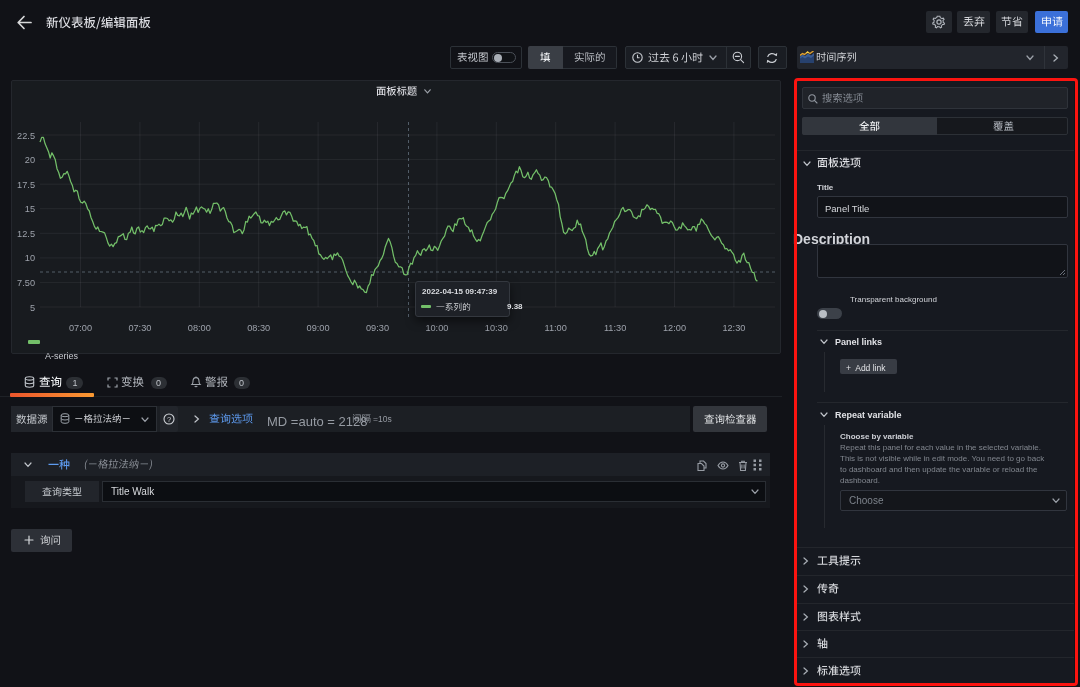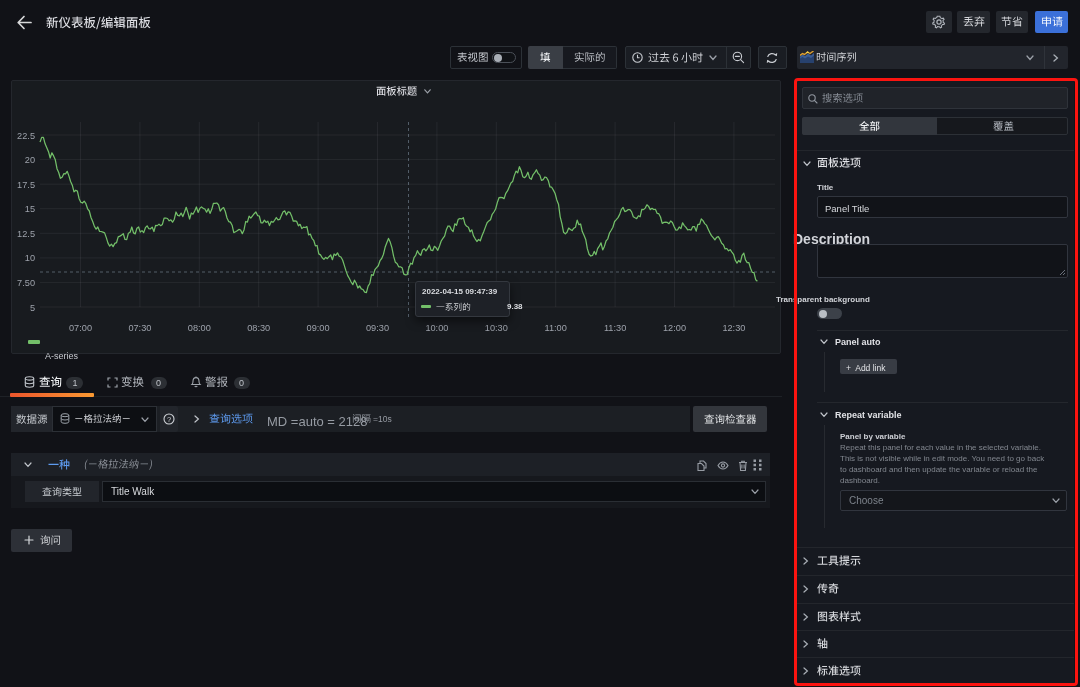--- a/index.html
+++ b/index.html
@@ -304,38 +304,38 @@
     <path transform="translate(0,11.6)" d="M3.9 -4.4H6.9V-3.6H3.9ZM3.9 -2.5H6.9V-1.7H3.9ZM1.7 -0.6H9.3V0.4H1.7ZM1.1 -6.4H9.9V0.9H8.9V-5.4H2.1V0.9H1.1ZM3.5 -5.8H4.4V-0.2H3.5ZM6.5 -5.8H7.4V-0.2H6.5ZM4.8 -8.1 6.0 -7.9Q5.9 -7.3 5.7 -6.7Q5.5 -6.1 5.3 -5.7L4.4 -6.0Q4.5 -6.3 4.6 -6.6Q4.7 -7.0 4.7 -7.4Q4.8 -7.8 4.8 -8.1ZM0.6 -8.6H10.4V-7.6H0.6Z M11.6 -7.2H15.3V-6.2H11.6ZM13.0 -9.3H14.0V0.9H13.0ZM13.0 -6.5 13.5 -6.3Q13.4 -5.6 13.2 -4.9Q13.0 -4.2 12.8 -3.5Q12.6 -2.8 12.3 -2.2Q12.1 -1.6 11.8 -1.2Q11.7 -1.4 11.7 -1.5Q11.6 -1.7 11.5 -1.9Q11.4 -2.1 11.3 -2.2Q11.6 -2.6 11.8 -3.1Q12.1 -3.6 12.3 -4.2Q12.6 -4.7 12.7 -5.4Q12.9 -6.0 13.0 -6.5ZM14.0 -6.0Q14.1 -5.9 14.2 -5.6Q14.4 -5.3 14.6 -5.0Q14.9 -4.7 15.0 -4.4Q15.2 -4.1 15.3 -4.0L14.7 -3.2Q14.6 -3.4 14.4 -3.7Q14.3 -4.1 14.1 -4.4Q14.0 -4.8 13.8 -5.1Q13.6 -5.4 13.5 -5.6ZM15.7 -8.3H16.7V-5.7Q16.7 -4.9 16.6 -4.1Q16.6 -3.2 16.4 -2.3Q16.3 -1.4 16.0 -0.6Q15.7 0.3 15.2 1.0Q15.1 0.9 14.9 0.8Q14.8 0.6 14.6 0.5Q14.5 0.4 14.3 0.4Q14.8 -0.3 15.1 -1.1Q15.3 -1.8 15.5 -2.6Q15.6 -3.5 15.6 -4.2Q15.7 -5.0 15.7 -5.7ZM16.1 -6.1H20.5V-5.2H16.1ZM20.1 -6.1H20.3L20.5 -6.2L21.1 -6.0Q20.8 -4.1 20.2 -2.8Q19.6 -1.5 18.6 -0.5Q17.7 0.4 16.5 0.9Q16.5 0.8 16.4 0.6Q16.2 0.5 16.1 0.3Q16.0 0.2 15.9 0.1Q17.0 -0.4 17.8 -1.2Q18.7 -2.0 19.3 -3.2Q19.9 -4.4 20.1 -5.9ZM17.7 -5.5Q18.0 -4.2 18.5 -3.1Q19.0 -2.0 19.8 -1.2Q20.6 -0.4 21.7 0.1Q21.6 0.2 21.4 0.3Q21.3 0.5 21.2 0.6Q21.1 0.8 21.0 1.0Q19.9 0.4 19.0 -0.5Q18.2 -1.4 17.7 -2.6Q17.2 -3.9 16.8 -5.3ZM20.6 -9.1 21.3 -8.3Q20.8 -8.1 20.2 -8.0Q19.5 -7.8 18.8 -7.7Q18.1 -7.6 17.4 -7.5Q16.6 -7.5 16.0 -7.4Q15.9 -7.6 15.9 -7.9Q15.8 -8.2 15.7 -8.3Q16.3 -8.4 17.0 -8.4Q17.7 -8.5 18.4 -8.6Q19.1 -8.7 19.6 -8.8Q20.2 -9.0 20.6 -9.1Z M25.5 -5.5H32.5V-4.6H25.5ZM26.8 -7.8H32.0V-6.9H26.8ZM28.6 -9.2H29.6V-5.1H28.6ZM26.8 -9.0 27.8 -8.7Q27.5 -7.9 27.2 -7.1Q26.8 -6.4 26.3 -5.8Q26.2 -5.9 26.1 -6.0Q25.9 -6.1 25.8 -6.2Q25.6 -6.3 25.5 -6.4Q25.9 -6.9 26.3 -7.5Q26.6 -8.2 26.8 -9.0ZM29.4 -5.0H30.4V-2.3Q30.4 -2.1 30.5 -2.0Q30.5 -2.0 30.7 -2.0Q30.7 -2.0 30.8 -2.0Q30.9 -2.0 31.0 -2.0Q31.2 -2.0 31.3 -2.0Q31.4 -2.0 31.4 -2.0Q31.5 -2.0 31.6 -2.0Q31.6 -2.1 31.7 -2.4Q31.7 -2.6 31.7 -3.2Q31.8 -3.1 32.0 -3.0Q32.1 -2.9 32.3 -2.9Q32.5 -2.8 32.6 -2.8Q32.6 -2.1 32.5 -1.7Q32.3 -1.3 32.1 -1.1Q31.9 -1.0 31.5 -1.0Q31.4 -1.0 31.3 -1.0Q31.2 -1.0 31.0 -1.0Q30.9 -1.0 30.7 -1.0Q30.6 -1.0 30.5 -1.0Q30.1 -1.0 29.8 -1.1Q29.6 -1.2 29.5 -1.5Q29.4 -1.8 29.4 -2.3ZM27.5 -5.0H28.5Q28.4 -4.3 28.3 -3.7Q28.2 -3.0 27.9 -2.5Q27.6 -2.0 27.1 -1.6Q26.6 -1.2 25.9 -0.9Q25.8 -1.0 25.7 -1.2Q25.6 -1.3 25.5 -1.5Q25.4 -1.6 25.2 -1.7Q25.9 -2.0 26.3 -2.3Q26.7 -2.6 27.0 -3.0Q27.2 -3.4 27.3 -3.9Q27.4 -4.4 27.5 -5.0ZM22.6 -8.4 23.4 -8.9Q23.7 -8.7 24.0 -8.4Q24.4 -8.1 24.7 -7.7Q24.9 -7.4 25.1 -7.2L24.3 -6.5Q24.1 -6.8 23.8 -7.1Q23.6 -7.4 23.2 -7.8Q22.9 -8.1 22.6 -8.4ZM24.9 -5.1V-0.8H23.9V-4.1H22.6V-5.1ZM24.8 -1.2Q25.0 -1.2 25.3 -1.1Q25.5 -0.9 25.9 -0.6Q26.4 -0.3 27.1 -0.2Q27.8 -0.2 28.7 -0.2Q29.3 -0.2 30.0 -0.2Q30.7 -0.2 31.4 -0.3Q32.1 -0.3 32.7 -0.4Q32.6 -0.2 32.5 -0.0Q32.5 0.2 32.4 0.4Q32.4 0.6 32.4 0.7Q32.1 0.7 31.6 0.7Q31.1 0.8 30.6 0.8Q30.1 0.8 29.6 0.8Q29.1 0.8 28.7 0.8Q27.7 0.8 27.0 0.7Q26.3 0.6 25.8 0.3Q25.4 0.1 25.2 -0.1Q24.9 -0.3 24.8 -0.3Q24.5 -0.3 24.3 -0.1Q24.0 0.0 23.7 0.3Q23.4 0.6 23.1 1.0L22.4 0.1Q22.8 -0.3 23.2 -0.6Q23.7 -0.9 24.1 -1.1Q24.4 -1.2 24.8 -1.2Z M33.5 -8.0H37.0V-7.1H33.5ZM34.8 -7.6H35.8V-2.1H34.8ZM33.3 -2.1Q33.7 -2.3 34.3 -2.4Q35.0 -2.6 35.7 -2.8Q36.4 -3.0 37.1 -3.2L37.2 -2.3Q36.2 -2.0 35.3 -1.6Q34.3 -1.3 33.5 -1.1ZM37.2 -8.8H43.6V-7.9H37.2ZM39.7 -8.4 41.0 -8.2Q40.8 -7.7 40.5 -7.3Q40.3 -6.8 40.1 -6.4L39.1 -6.6Q39.3 -7.0 39.5 -7.5Q39.6 -8.0 39.7 -8.4ZM39.7 -5.4H40.8V-3.1Q40.8 -2.6 40.6 -2.0Q40.5 -1.4 40.1 -0.9Q39.7 -0.4 39.0 0.1Q38.2 0.5 37.1 0.9Q37.0 0.8 36.9 0.7Q36.8 0.5 36.6 0.4Q36.5 0.2 36.4 0.1Q37.5 -0.2 38.2 -0.6Q38.9 -0.9 39.2 -1.4Q39.5 -1.8 39.6 -2.3Q39.7 -2.7 39.7 -3.1ZM40.6 -0.9 41.2 -1.6Q41.6 -1.3 42.1 -1.0Q42.5 -0.7 43.0 -0.4Q43.4 -0.1 43.6 0.2L43.0 0.9Q42.7 0.6 42.3 0.3Q41.9 0.0 41.4 -0.3Q41.0 -0.6 40.6 -0.9ZM37.6 -6.9H42.9V-1.7H41.9V-6.0H38.6V-1.7H37.6Z" fill="#e2e3e7"></path>
   </svg>
 <div class="lat" style="left:817px;top:183px;font-size:8px;font-weight:bold;color:#d2d4d9">Title</div>
 <div class="a" style="left:817px;top:196px;width:251px;height:22px;background:#111318;border:1px solid #31353e;border-radius:2px"></div>
 <div class="lat" style="left:825px;top:202.5px;font-size:9.5px;color:#d7d9dd">Panel Title</div>
 <div class="lat" style="left:793px;top:230.5px;font-size:14px;font-weight:bold;color:#d2d4d9">Description</div>
 <div class="a" style="left:817px;top:244px;width:251px;height:34px;background:#111318;border:1px solid #31353e;border-radius:2px"></div>
 <svg class="a" style="left:1059px;top:269px" width="7" height="7" viewBox="0 0 7 7">
     <path d="M6 1 L1 6 M6 4 L4 6" stroke="#6a707a" stroke-width="1"></path>
   </svg>
-<div class="lat" style="left:776px;top:295px;font-size:8px;font-weight:bold;color:#d2d4d9">Transparent background</div>
+<div class="lat" style="left:850px;top:295px;font-size:8px;font-weight:normal;color:#d2d4d9">Transparent background</div>
 <div class="a" style="left:817px;top:308px;width:25px;height:11px;background:#3c4149;border-radius:6px"></div>
 <div class="a" style="left:818.5px;top:309.5px;width:8px;height:8px;background:#b9bec4;border-radius:50%"></div>
 <div class="a" style="left:817px;top:330px;width:251px;height:1px;background:#24272d"></div>
 <svg class="a" style="left:820px;top:339px" width="8" height="6" viewBox="0 0 8 6">
     <path d="M1 1 L4 4.4 L7 1" stroke="#c0c4ca" stroke-width="1.2" fill="none" stroke-linecap="round"></path>
   </svg>
-<div class="lat" style="left:835px;top:336.5px;font-size:9px;font-weight:bold;color:#e0e1e5">Panel auto</div>
+<div class="lat" style="left:835px;top:336.5px;font-size:9px;font-weight:bold;color:#e0e1e5">Panel links</div>
 <div class="a" style="left:824px;top:352px;width:1px;height:40px;background:#272a30"></div>
 <div class="btn" style="left:840px;top:359px;width:57px;height:15px;background:#383c44"></div>
 <div class="lat" style="left:846px;top:362.5px;font-size:8.5px;color:#e2e3e6">+&nbsp; Add link</div>
 <div class="a" style="left:817px;top:402px;width:251px;height:1px;background:#24272d"></div>
 <svg class="a" style="left:820px;top:412px" width="8" height="6" viewBox="0 0 8 6">
     <path d="M1 1 L4 4.4 L7 1" stroke="#c0c4ca" stroke-width="1.2" fill="none" stroke-linecap="round"></path>
   </svg>
 <div class="lat" style="left:835px;top:409.5px;font-size:9px;font-weight:bold;color:#e0e1e5">Repeat variable</div>
 <div class="a" style="left:824px;top:425px;width:1px;height:103px;background:#272a30"></div>
-<div class="lat" style="left:840px;top:431.5px;font-size:8px;font-weight:bold;color:#ced0d6">Panel by variable</div>
+<div class="lat" style="left:840px;top:431.5px;font-size:8px;font-weight:bold;color:#ced0d6">Choose by variable</div>
 <div class="lat" style="left:840px;top:443px;font-size:8px;line-height:10.9px;color:#82878f">Repeat this panel for each value in the selected variable.<br>This is not visible while in edit mode. You need to go back<br>to dashboard and then update the variable or reload the<br>dashboard.</div>
 <div class="a" style="left:840px;top:490px;width:227px;height:21px;background:#14161b;border:1px solid #31353e;border-radius:2px"></div>
 <div class="lat" style="left:849px;top:494.5px;font-size:10px;color:#7d838b">Choose</div>
 <svg class="a" style="left:1052px;top:498px" width="8" height="6" viewBox="0 0 8 6">
     <path d="M1 1 L4 4.4 L7 1" stroke="#9ba0a8" stroke-width="1.2" fill="none" stroke-linecap="round"></path>
   </svg>
 <div class="a" style="left:797px;top:547px;width:277px;height:1px;background:#23262c"></div>
 <svg class="a" style="left:803px;top:557.0px" width="6" height="8" viewBox="0 0 6 8">
     <path d="M1 1 L4.4 4 L1 7" stroke="#aab0b7" stroke-width="1.2" fill="none" stroke-linecap="round"></path>
   </svg>

